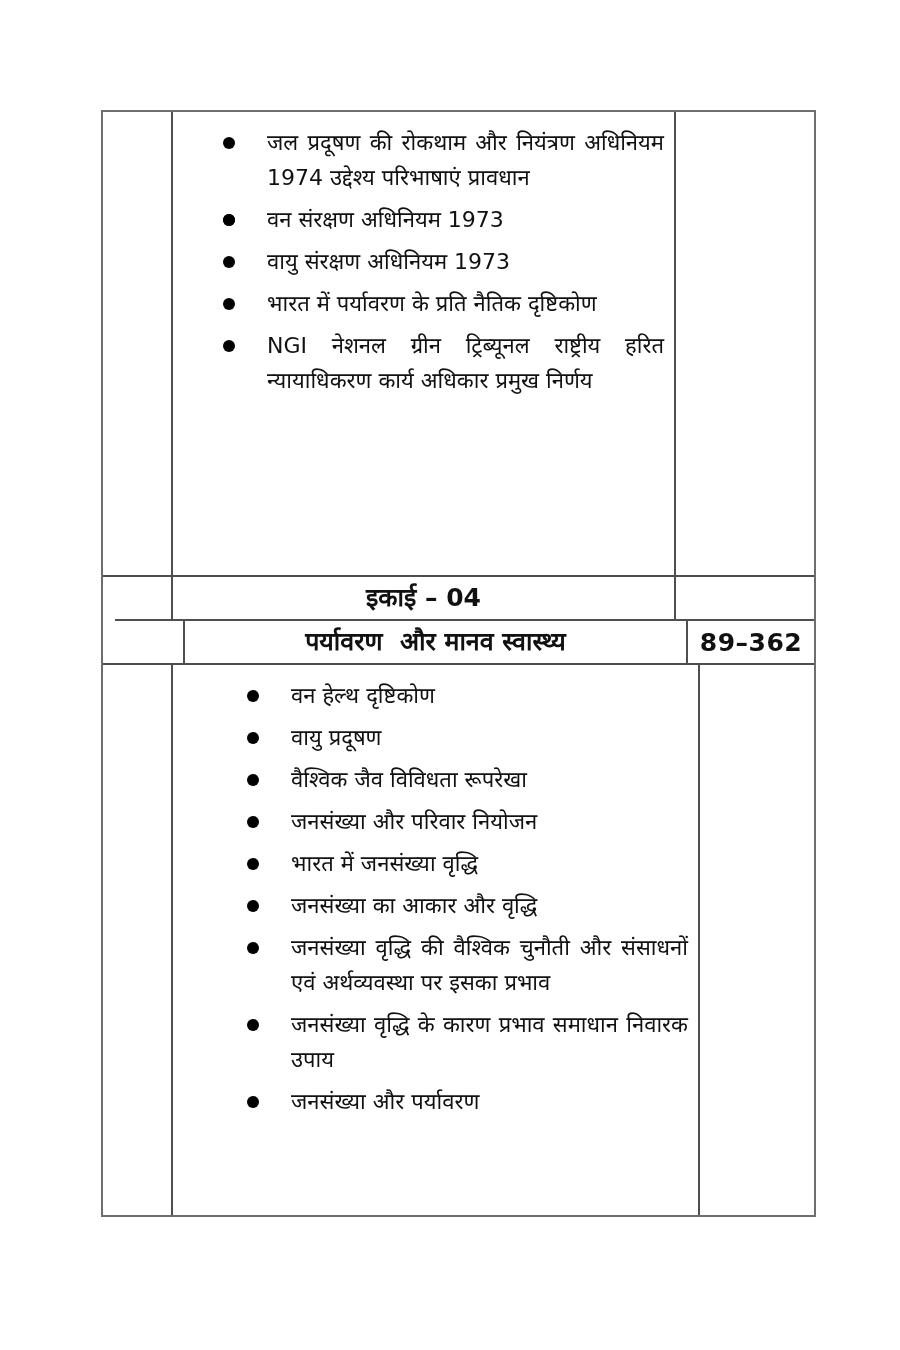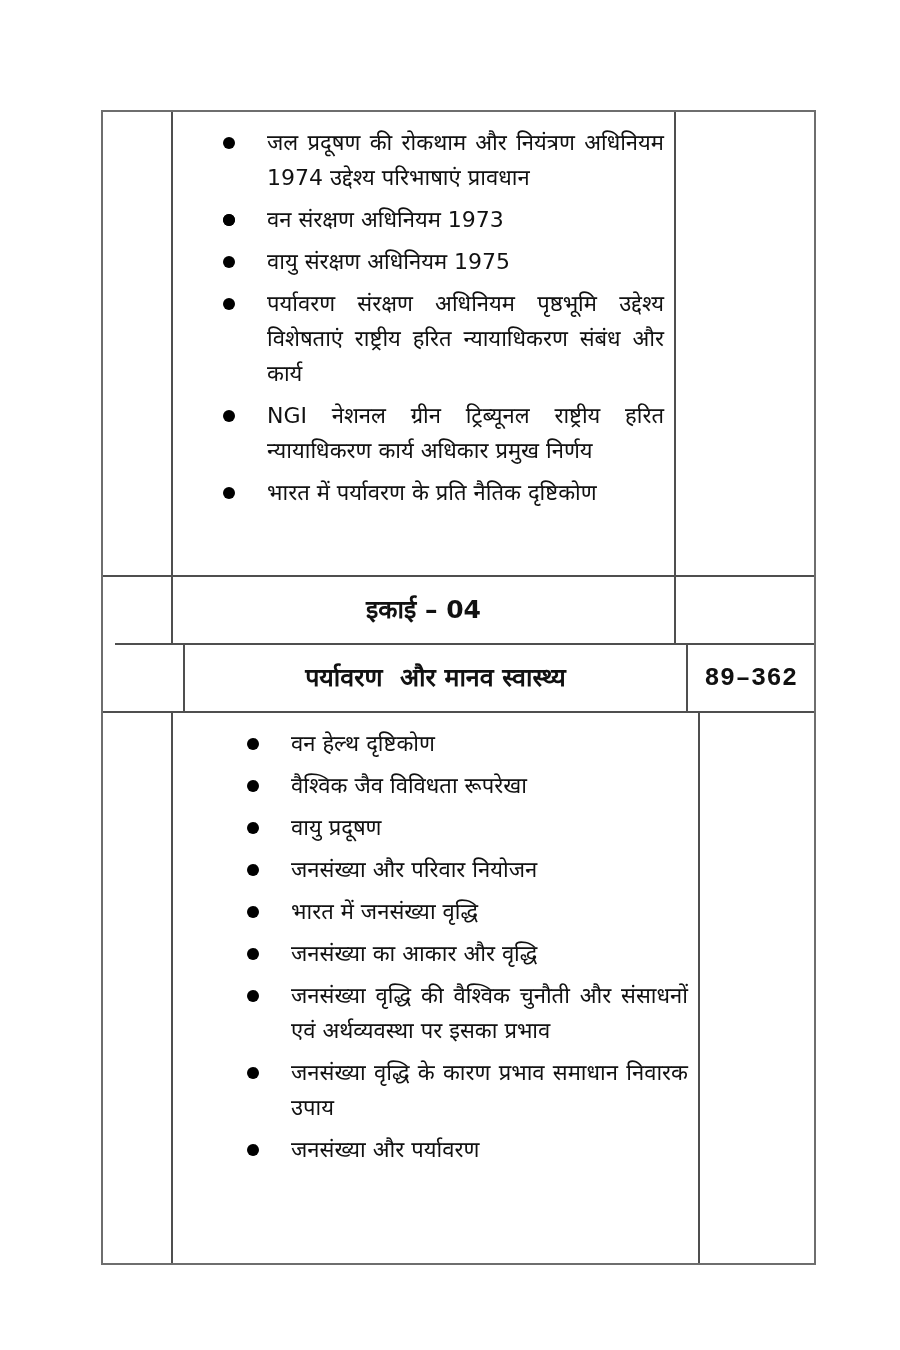--- a/index.html
+++ b/index.html
@@ -40,21 +40,21 @@
   .cell {
     box-sizing: border-box;
     min-height: 100%;
   }
   .cell-left  { border-right: 2px solid #4f4f4f; }
   .cell-main  { border-right: 2px solid #4f4f4f; padding: 13px 10px 10px 50px; }
   .cell-main.center {
     display: flex;
     align-items: center;
     justify-content: center;
-    padding: 18px 6px;
+    padding: 6px 6px;
   }
   .cell-page {
     display: flex;
     align-items: center;
     justify-content: center;
   }
   ul.bullet-list {
     list-style: none;
     margin: 0;
     padding: 0;
@@ -82,39 +82,37 @@
     font-weight: bold;
     font-size: 25px;
     line-height: 30px;
     white-space: pre-wrap;
     text-align: center;
   }
   .page-range {
     font-weight: bold;
     font-size: 25px;
     letter-spacing: 0.5px;
-    font-family: Liberation Mono, monospace;
   }
 </style>
 </head>
 <body>
 
 <div class="page">
   <div class="toc-table" id="toc-table">
       <div class="row row-0 row-bullets">
         <div class="cell cell-left"></div>
         <div class="cell cell-main">
           <ul class="bullet-list">
             <li class="bullet-item"><span class="bullet"></span><span class="bullet-text">जल प्रदूषण की रोकथाम और नियंत्रण अधिनियम 1974 उद्देश्य परिभाषाएं प्रावधान</span></li>
             <li class="bullet-item"><span class="bullet"></span></li>
             <li class="bullet-item"><span class="bullet"></span><span class="bullet-text">वन संरक्षण अधिनियम 1973</span></li>
-            <li class="bullet-item"><span class="bullet"></span><span class="bullet-text">वायु संरक्षण अधिनियम 1975</span></li>
-            <li class="bullet-item"><span class="bullet"></span><span class="bullet-text">पर्यावरण संरक्षण अधिनियम पृष्ठभूमि उद्देश्य विशेषताएं राष्ट्रीय हरित न्यायाधिकरण संबंध और कार्य</span></li>
+            <li class="bullet-item"><span class="bullet"></span><span class="bullet-text">वायु संरक्षण अधिनियम 1973</span></li>
+            <li class="bullet-item"><span class="bullet"></span><span class="bullet-text">भारत में पर्यावरण के प्रति नैतिक दृष्टिकोण</span></li>
             <li class="bullet-item"><span class="bullet"></span><span class="bullet-text">NGI नेशनल ग्रीन ट्रिब्यूनल राष्ट्रीय हरित न्यायाधिकरण कार्य अधिकार प्रमुख निर्णय</span></li>
-            <li class="bullet-item"><span class="bullet"></span><span class="bullet-text">भारत में पर्यावरण के प्रति नैतिक दृष्टिकोण</span></li>
           </ul>
         </div>
         <div class="cell cell-page"></div>
       </div>
       <div class="row row-1 row-unit">
         <div class="cell cell-left"></div>
         <div class="cell cell-main center">
           <span class="header-text">इकाई – 04</span>
         </div>
         <div class="cell cell-page"></div>
@@ -126,22 +124,22 @@
         </div>
         <div class="cell cell-page">
           <span class="page-range">89–362</span>
         </div>
       </div>
       <div class="row row-3 row-bullets">
         <div class="cell cell-left"></div>
         <div class="cell cell-main">
           <ul class="bullet-list">
             <li class="bullet-item"><span class="bullet"></span><span class="bullet-text">वन हेल्थ दृष्टिकोण</span></li>
+            <li class="bullet-item"><span class="bullet"></span><span class="bullet-text">वायु प्रदूषण</span></li>
             <li class="bullet-item"><span class="bullet"></span><span class="bullet-text">वैश्विक जैव विविधता रूपरेखा</span></li>
-            <li class="bullet-item"><span class="bullet"></span><span class="bullet-text">वायु प्रदूषण</span></li>
             <li class="bullet-item"><span class="bullet"></span><span class="bullet-text">जनसंख्या और परिवार नियोजन</span></li>
             <li class="bullet-item"><span class="bullet"></span><span class="bullet-text">भारत में जनसंख्या वृद्धि</span></li>
             <li class="bullet-item"><span class="bullet"></span><span class="bullet-text">जनसंख्या का आकार और वृद्धि</span></li>
             <li class="bullet-item"><span class="bullet"></span><span class="bullet-text">जनसंख्या वृद्धि की वैश्विक चुनौती और संसाधनों एवं अर्थव्यवस्था पर इसका प्रभाव</span></li>
             <li class="bullet-item"><span class="bullet"></span><span class="bullet-text">जनसंख्या वृद्धि के कारण प्रभाव समाधान निवारक उपाय</span></li>
             <li class="bullet-item"><span class="bullet"></span><span class="bullet-text">जनसंख्या और पर्यावरण</span></li>
           </ul>
         </div>
         <div class="cell cell-page"></div>
       </div>

